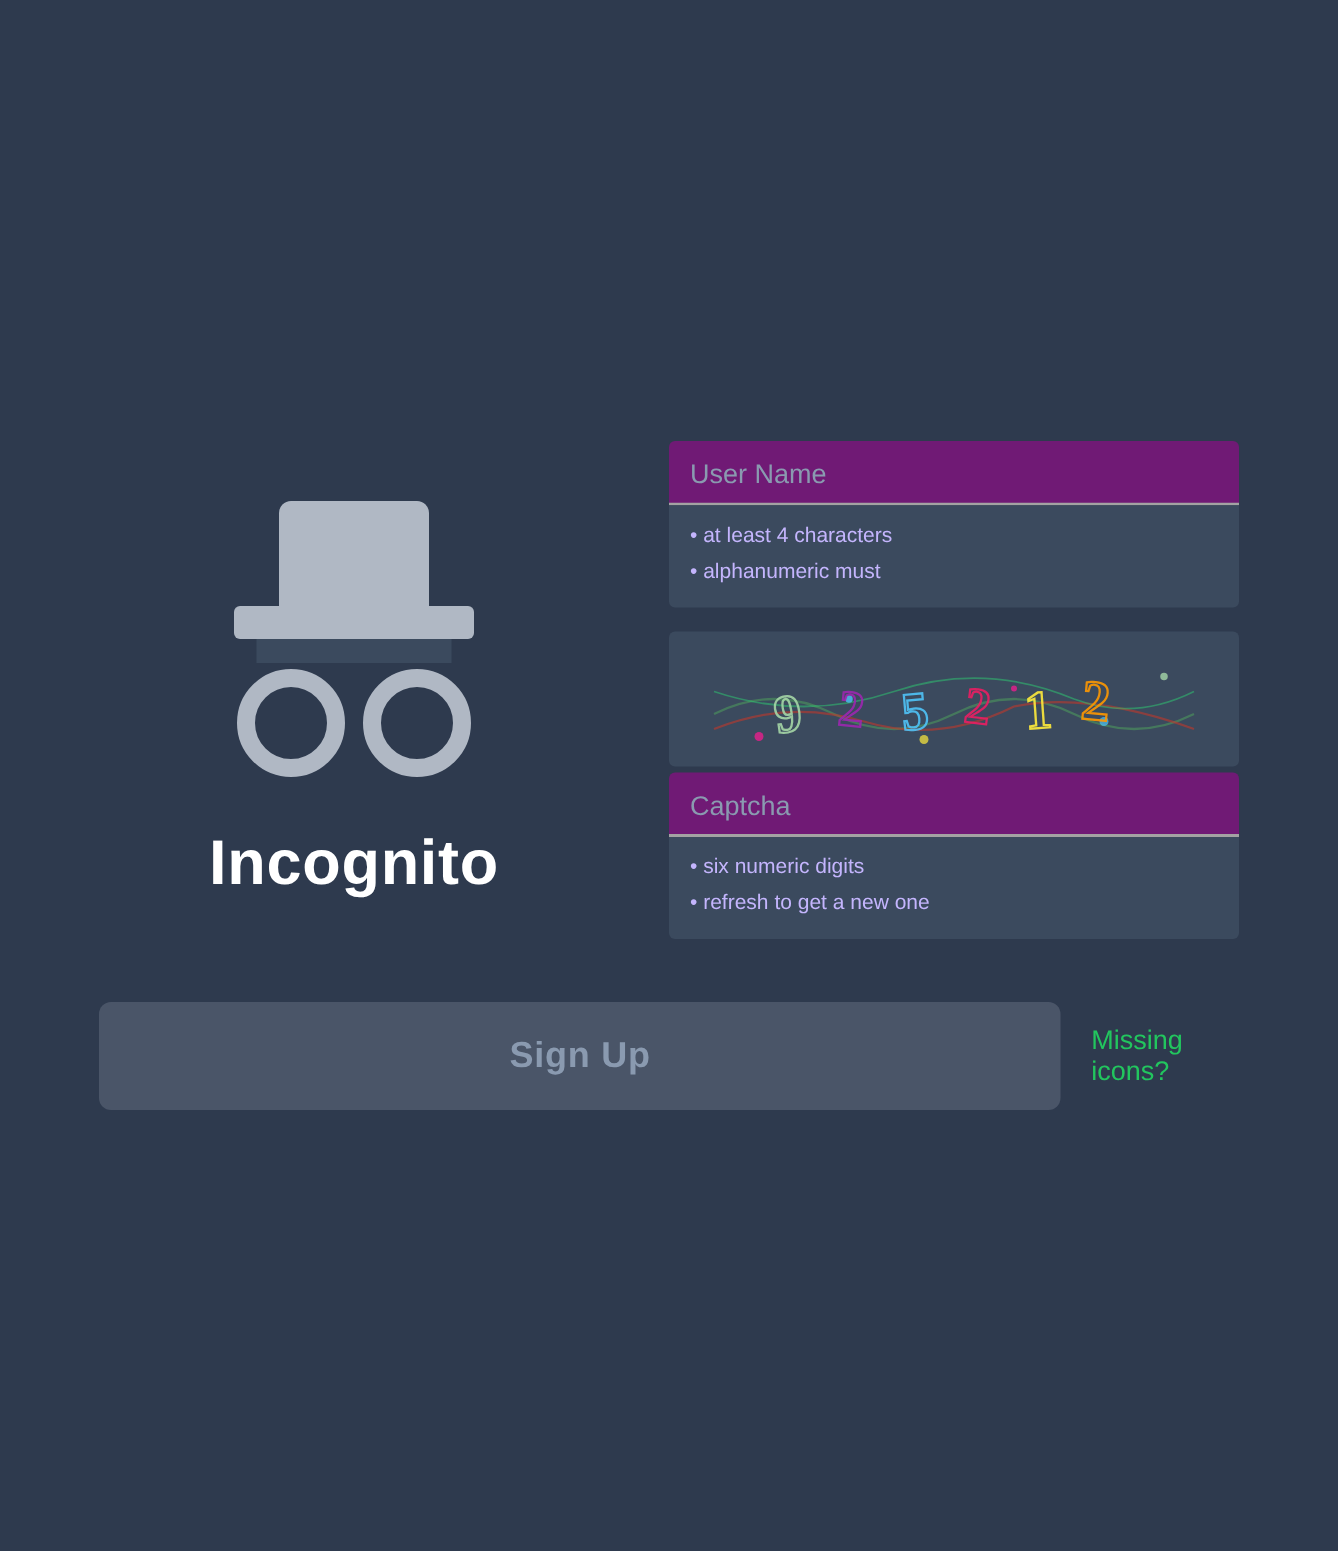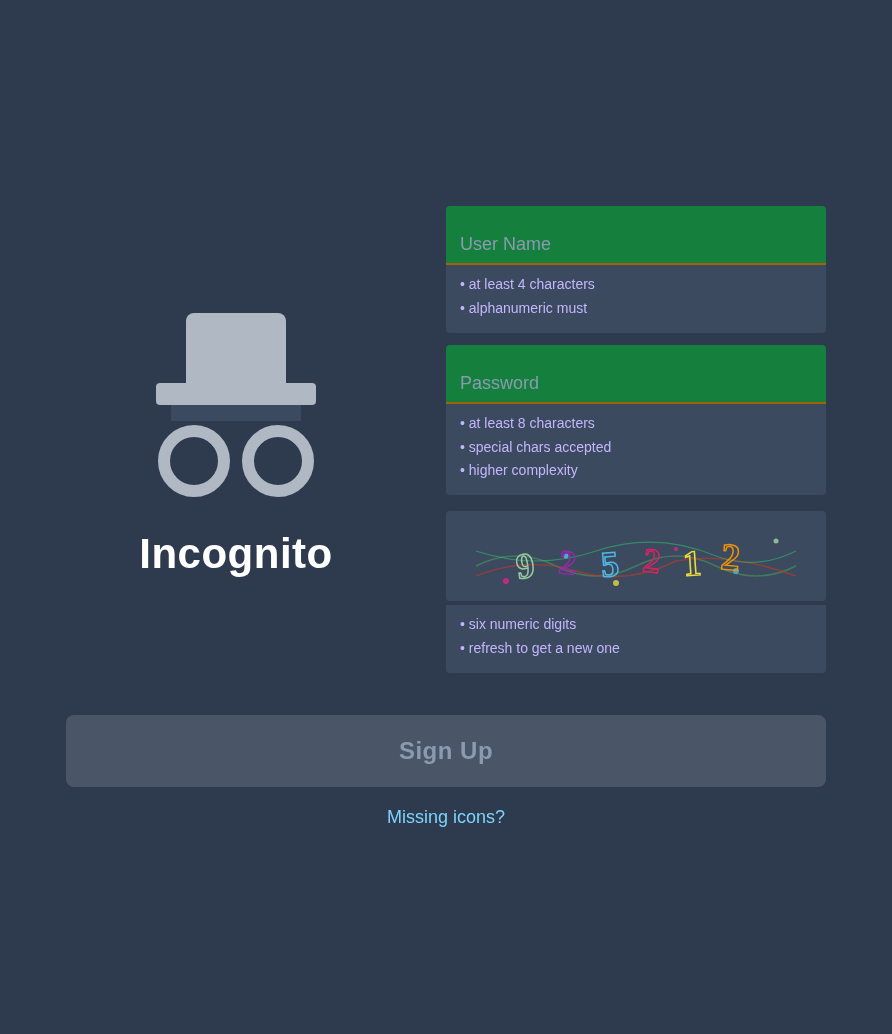--- a/index.html
+++ b/index.html
@@ -98,24 +98,24 @@
       display: flex;
       flex-direction: column;
       gap: 0;
     }
 
     .field-group {
       margin-bottom: 4px;
     }
 
     .field-input-wrapper {
-      background-color: #15803d;
+      background-color: #701a75;
       border-radius: 4px 4px 0 0;
-      border-bottom: 2px solid #a16207;
-      padding: 28px 14px 8px;
+      border-bottom: 2px solid #a3a3a3;
+      padding: 12px 14px 8px;
     }
 
     .field-input {
       background: transparent;
       border: none;
       outline: none;
       color: #c8d0da;
       font-size: 18px;
       width: 100%;
       font-family: inherit;
@@ -149,40 +149,39 @@
 
     .captcha-svg {
       width: 100%;
       height: 100%;
     }
 
     .bottom-section {
       width: 100%;
       margin-top: 30px;
       display: flex;
-      flex-direction: column;
       align-items: center;
       gap: 20px;
     }
 
     .signup-button {
       width: 100%;
       background-color: #4a5568;
       border: none;
       border-radius: 8px;
       padding: 22px;
       color: #8a9ab0;
       font-size: 24px;
       font-weight: 600;
       cursor: pointer;
       letter-spacing: 0.5px;
     }
 
     .missing-icons-link {
-      color: #7dd3fc;
+      color: #22c55e;
       font-size: 18px;
       cursor: pointer;
       text-decoration: none;
     }
   </style>
 </head>
 <body>
 
 <div class="main-container">
   <div class="top-section">
@@ -207,30 +206,20 @@
       <div class="field-group">
         <div class="field-input-wrapper">
           <input class="field-input" type="text" placeholder="User Name" style="">
         </div>
         <div class="field-hints">
           <div class="hint-item">• at least 4 characters</div>
           <div class="hint-item">• alphanumeric must</div>
         </div>
       </div>
 
-      <div class="field-group">
-        <div class="field-input-wrapper">
-          <input class="field-input" type="password" placeholder="Password" style="">
-        </div>
-        <div class="field-hints">
-          <div class="hint-item">• at least 8 characters</div>
-          <div class="hint-item">• special chars accepted</div>
-          <div class="hint-item">• higher complexity</div>
-        </div>
-      </div>
 
       <div class="field-group">
       </div>
 
       <div class="captcha-image">
         <svg class="captcha-svg" viewBox="0 0 320 90" xmlns="http://www.w3.org/2000/svg">
 
           <rect width="320" height="90" fill="#3b4a5e"></rect>
 
           <path d="M0 55 Q40 35 80 55 Q120 75 160 55 Q200 35 240 55 Q280 75 320 55" stroke="#4a8c5c" stroke-width="1.5" fill="none" opacity="0.7"></path>
@@ -247,20 +236,23 @@
           <text x="42" y="68" font-size="36" font-family="serif" font-weight="bold" fill="none" stroke="#a5d6a7" stroke-width="1.5" opacity="0.9" transform="rotate(-8, 42, 68)">9</text>
           <text x="82" y="62" font-size="34" font-family="serif" font-weight="bold" fill="none" stroke="#9c27b0" stroke-width="1.5" opacity="0.9" transform="rotate(6, 82, 62)">2</text>
           <text x="126" y="66" font-size="36" font-family="serif" font-weight="bold" fill="none" stroke="#4fc3f7" stroke-width="1.5" opacity="0.9" transform="rotate(-5, 126, 66)">5</text>
           <text x="166" y="60" font-size="34" font-family="serif" font-weight="bold" fill="none" stroke="#e91e63" stroke-width="1.5" opacity="0.9" transform="rotate(7, 166, 60)">2</text>
           <text x="208" y="65" font-size="36" font-family="serif" font-weight="bold" fill="none" stroke="#ffeb3b" stroke-width="1.5" opacity="0.9" transform="rotate(-4, 208, 65)">1</text>
           <text x="244" y="58" font-size="38" font-family="serif" font-weight="bold" fill="none" stroke="#ff9800" stroke-width="1.5" opacity="0.9" transform="rotate(5, 244, 58)">2</text>
         </svg>
       </div>
 
       <div class="field-group">
+        <div class="field-input-wrapper">
+          <input class="field-input" type="text" placeholder="Captcha" style="">
+        </div>
         <div class="field-hints">
           <div class="hint-item">• six numeric digits</div>
           <div class="hint-item">• refresh to get a new one</div>
         </div>
       </div>
 
     </div>
   </div>
 
   <div class="bottom-section">

